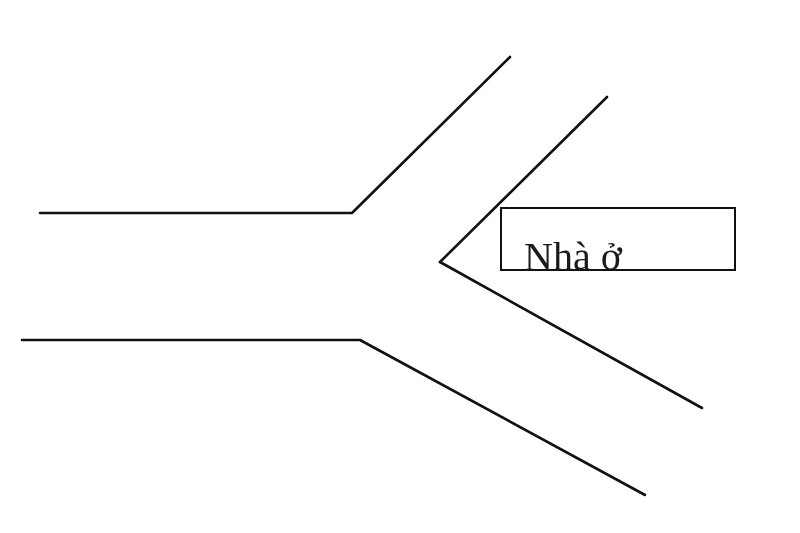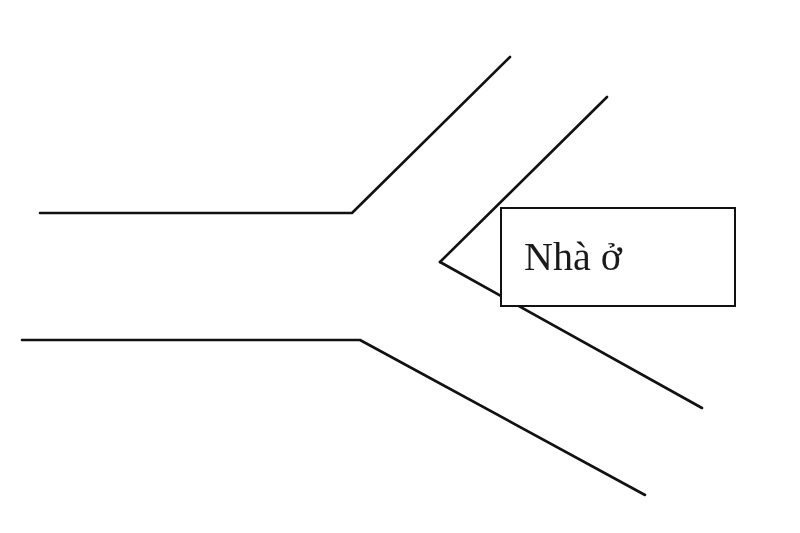--- a/index.html
+++ b/index.html
@@ -1,19 +1,19 @@
 <!DOCTYPE html>
 <html><head>
   <meta charset="utf-8">
   <style>
     html, body { margin: 0; padding: 0; background: #ffffff; }
     body { width: 800px; height: 533px; position: relative; overflow: hidden; }
     svg.canvas { position: absolute; left: 0; top: 0; }
     .road-line { stroke: #111111; stroke-width: 2.6; fill: none; stroke-linecap: round; stroke-linejoin: round; }
-    .house-box { position: absolute; left: 500px; top: 207px; width: 236px; height: 100px;
+    .house-box { position: absolute; left: 500px; top: 207px; width: 236px; height: 64px;
       border: 2.5px solid #111111; box-sizing: border-box; background: #ffffff; }
     .house-label { position: absolute; left: 22px; top: 28px; font-family: "Liberation Serif", "DejaVu Serif", serif;
       font-size: 40px; color: #1a1a1a; line-height: 1; white-space: nowrap; }
   </style>
 </head>
 <body>
 
 <svg class="canvas" width="800" height="533" viewBox="0 0 800 533">
   <polyline class="road-line" points="40,213 352,213 510,57"></polyline>
   <polyline class="road-line" points="607,97 440,262"></polyline>

